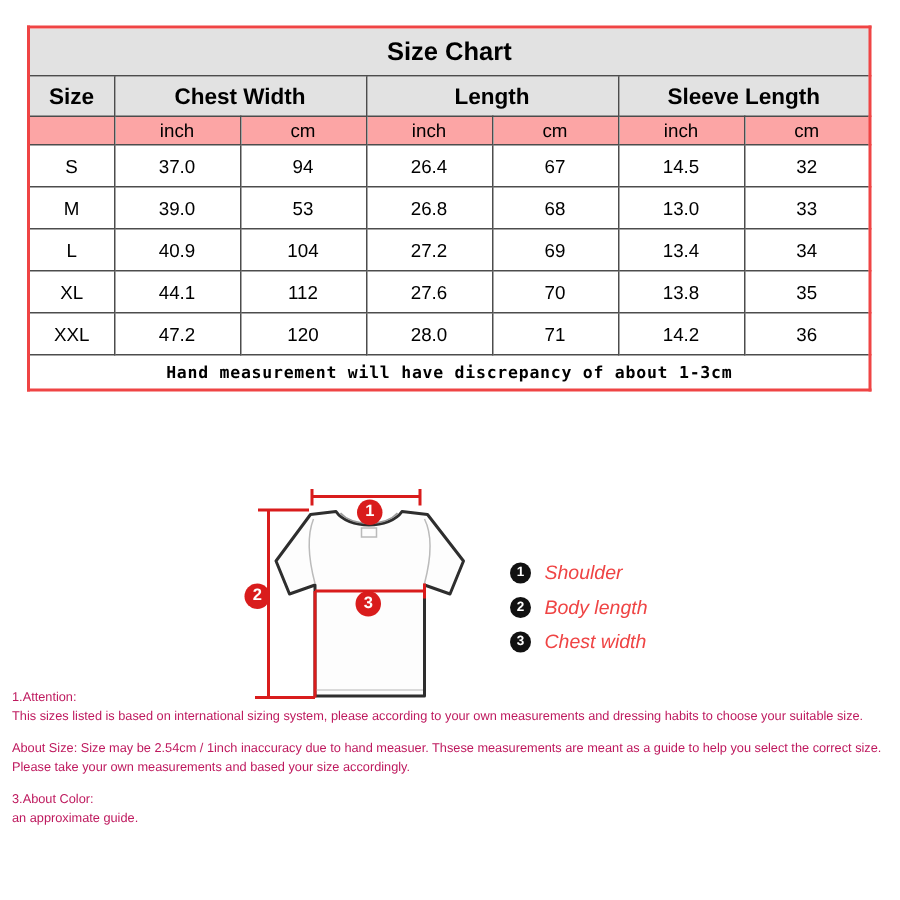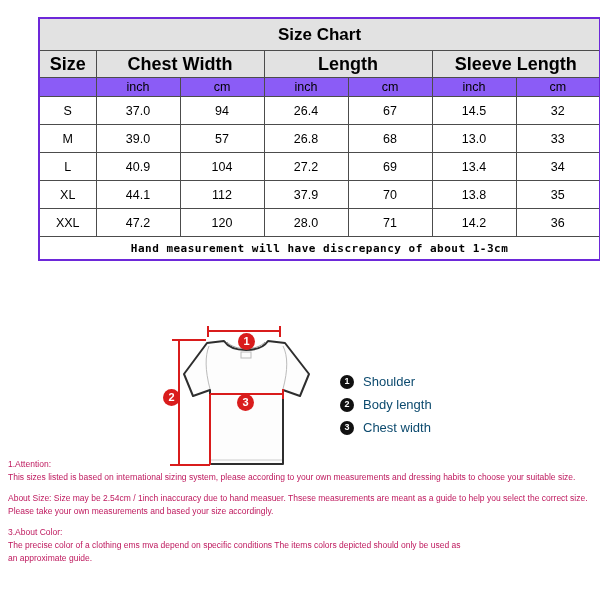--- a/index.html
+++ b/index.html
@@ -2,41 +2,41 @@
 <html><head>
 <meta charset="utf-8">
 <style>
   html,body{margin:0;padding:0;}
   .page{position:relative;width:600px;height:600px;background:#ffffff;overflow:hidden;
         font-family:"Liberation Sans", sans-serif;color:#000;}
 
   
   table.size-table{position:absolute;left:18px;top:17px;width:561px;
         border-collapse:collapse;table-layout:fixed;
-        border:2px solid #6d28d9;margin-left:20px;}
+        border:2px solid #ef4444;}
   table.size-table td{border:1px solid #4c4c4c;text-align:center;vertical-align:middle;
         padding:0;overflow:hidden;white-space:nowrap;}
   tr.title-row td{height:31px;background:#e2e2e2;font-size:17px;font-weight:bold;}
-  tr.header-row td{height:26px;background:#e2e2e2;font-size:18px;font-weight:bold;}
-  tr.units-row td{height:18px;background:#8b5cf6;font-size:12.5px;}
+  tr.header-row td{height:26px;background:#e2e2e2;font-size:15px;font-weight:bold;}
+  tr.units-row td{height:18px;background:#fca5a5;font-size:12.5px;}
   tr.data-row td{height:27px;font-size:12.5px;background:#fff;}
   tr.note-row td{height:22px;background:#fff;font-family:"DejaVu Sans Mono", monospace;
         font-size:11px;font-weight:bold;letter-spacing:0.5px;}
 
   
   .diagram-svg{position:absolute;left:160px;top:318px;}
   .badge{position:absolute;width:17px;height:17px;border-radius:50%;
         background:#d91c1c;color:#fff;font-size:11px;font-weight:bold;
         display:flex;align-items:center;justify-content:center;line-height:1;}
   .legend{position:absolute;left:340px;top:374px;display:flex;flex-direction:column;gap:8px;}
   .legend-item{display:flex;align-items:center;gap:9px;}
   .legend-dot{width:14px;height:14px;border-radius:50%;background:#111;color:#fff;
         font-size:9px;font-weight:bold;display:flex;align-items:center;justify-content:center;
         line-height:1;flex:0 0 auto;}
-  .legend-label{font-size:13px;color:#0c4a6e;}
+  .legend-label{font-size:13px;color:#ef4444;font-style:italic;}
 
   
   .notes{position:absolute;left:8px;top:458px;width:586px;color:#be185d;}
   .note-block{margin-bottom:8px;}
   .note-heading{font-size:8.5px;line-height:13px;}
   .note-line{font-size:8.5px;line-height:13px;}
 </style>
 </head>
 <body>
 
@@ -76,40 +76,40 @@
         <td>37.0</td>
         <td>94</td>
         <td>26.4</td>
         <td>67</td>
         <td>14.5</td>
         <td>32</td>
       </tr>
       <tr class="data-row">
         <td>M</td>
         <td>39.0</td>
-        <td>57</td>
+        <td>53</td>
         <td>26.8</td>
         <td>68</td>
         <td>13.0</td>
         <td>33</td>
       </tr>
       <tr class="data-row">
         <td>L</td>
         <td>40.9</td>
         <td>104</td>
         <td>27.2</td>
         <td>69</td>
         <td>13.4</td>
         <td>34</td>
       </tr>
       <tr class="data-row">
         <td>XL</td>
         <td>44.1</td>
         <td>112</td>
-        <td>37.9</td>
+        <td>27.6</td>
         <td>70</td>
         <td>13.8</td>
         <td>35</td>
       </tr>
       <tr class="data-row">
         <td>XXL</td>
         <td>47.2</td>
         <td>120</td>
         <td>28.0</td>
         <td>71</td>
@@ -171,18 +171,17 @@
     <div class="note-block">
       <div class="note-heading">1.Attention:</div>
       <div class="note-line">This sizes listed is based on international sizing system, please according to your own measurements and dressing habits to choose your suitable size.</div>
     </div>
     <div class="note-block">
       <div class="note-line">About Size: Size may be 2.54cm / 1inch inaccuracy due to hand measuer. Thsese measurements are meant as a guide to help you select the correct size.</div>
       <div class="note-line">Please take your own measurements and based your size accordingly.</div>
     </div>
     <div class="note-block">
       <div class="note-heading">3.About Color:</div>
-      <div class="note-line">The precise color of a clothing ems mva depend on specific conditions The items colors depicted should only be used as</div>
       <div class="note-line">an approximate guide.</div>
     </div>
   </div>
 
 </div>
 
 </body></html>

